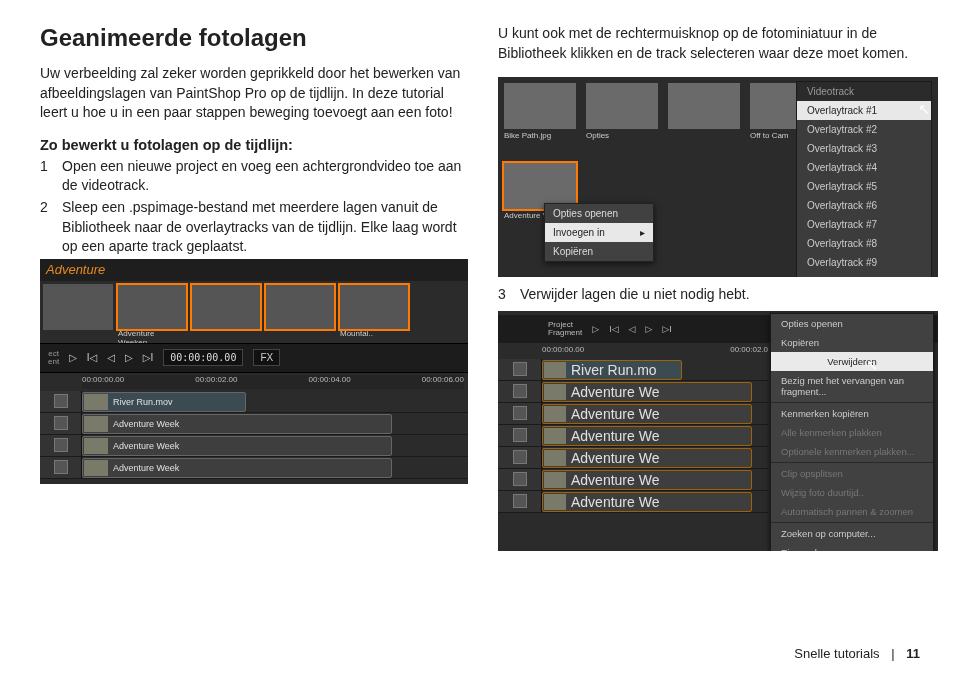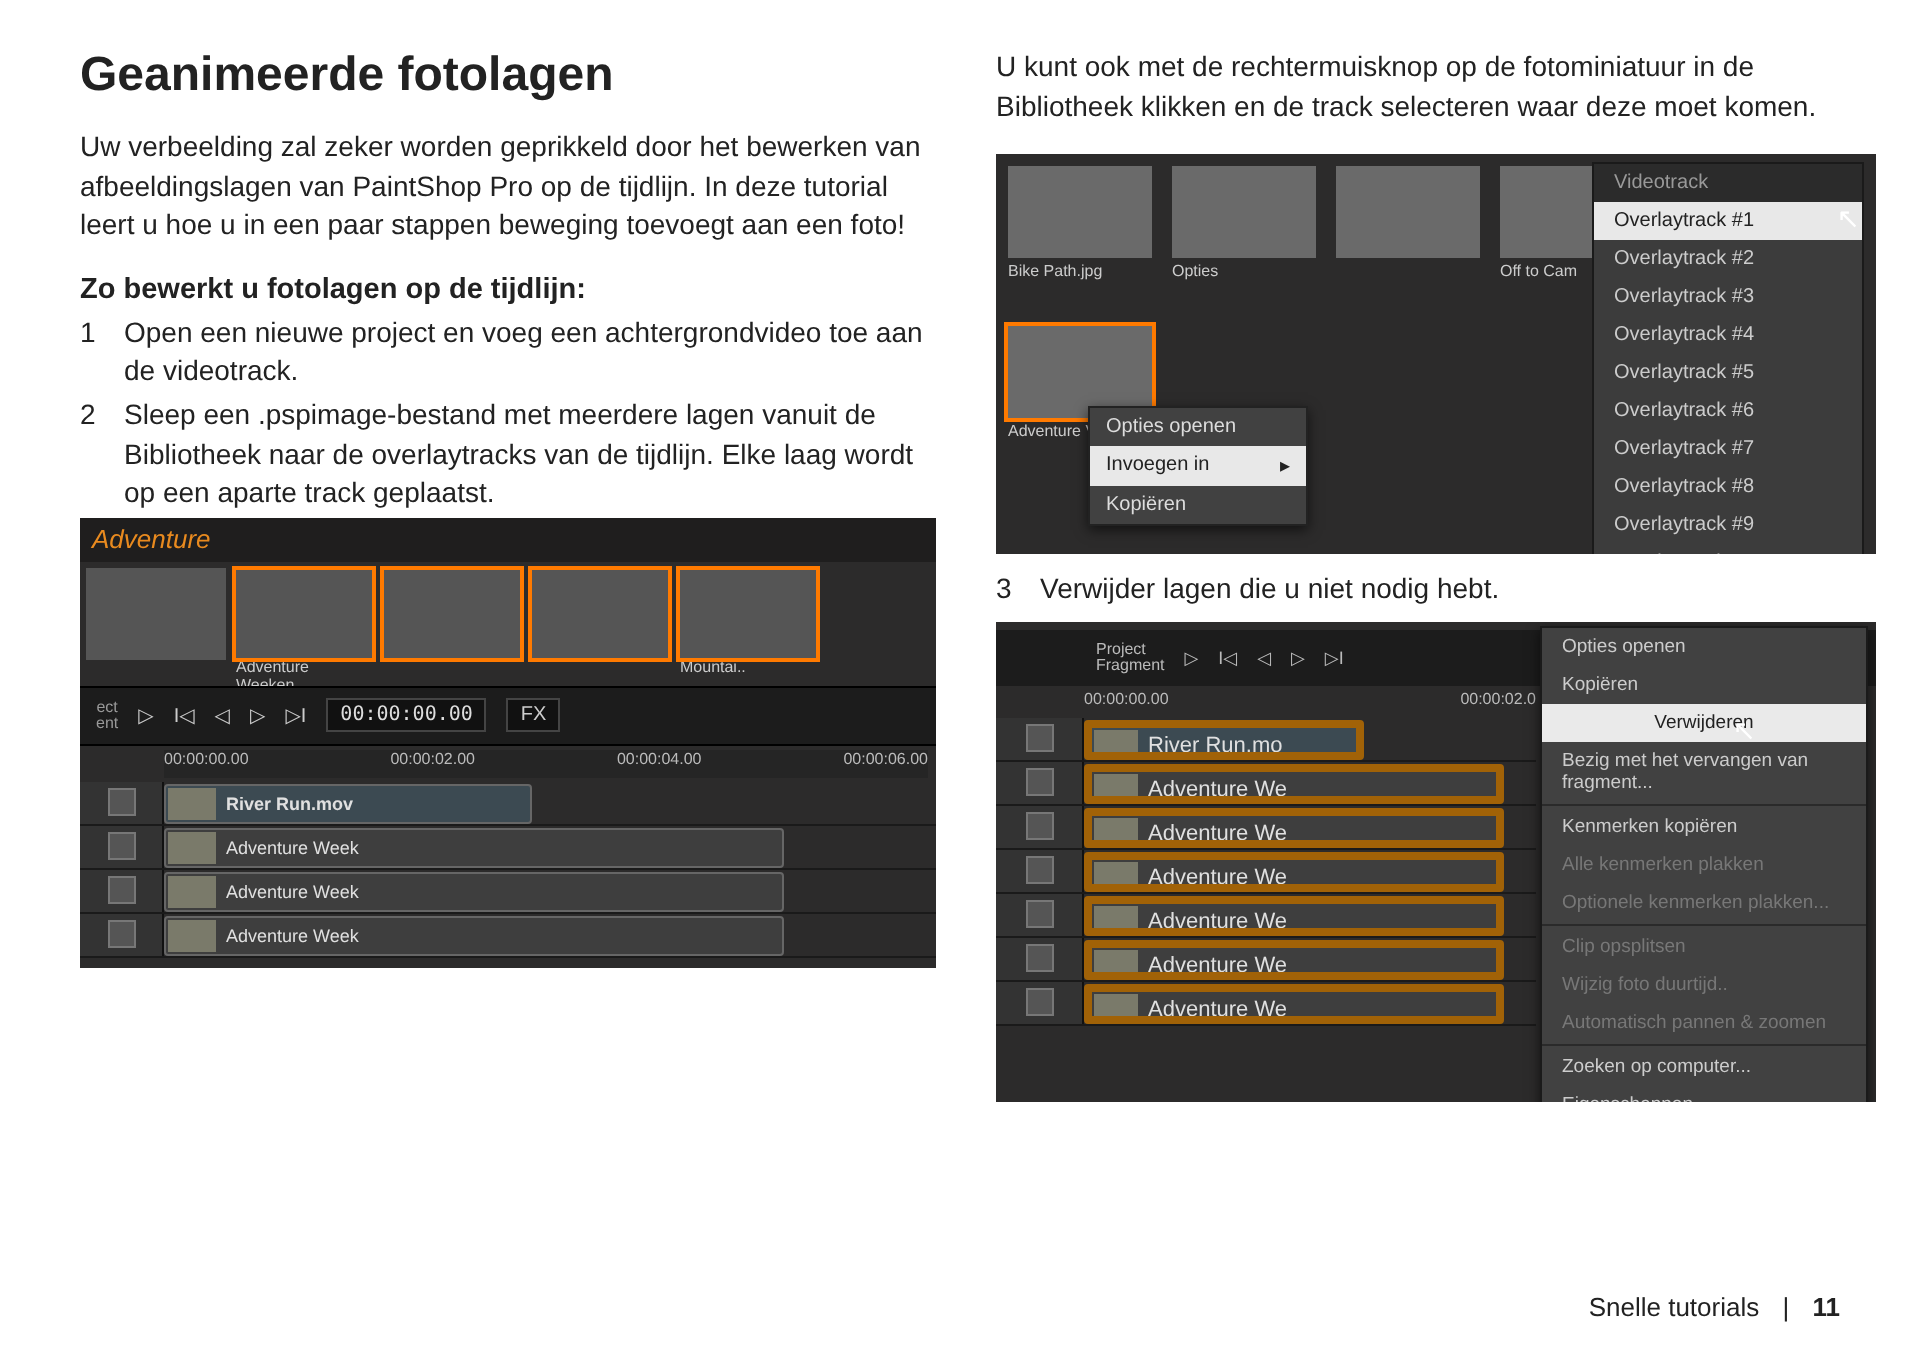--- a/index.html
+++ b/index.html
@@ -96,21 +96,21 @@
   .shot1 .track .head .sq { width: 14px; height: 14px; background: #555; border: 1px solid #777; }
   .shot1 .track .clip {
     margin-left: 0; height: 20px; margin-top: 1px;
     background: #3a3a3a; border: 1px solid #666; border-radius: 2px;
     color: #e0e0e0; font-size: 9px; line-height: 18px; padding-left: 30px;
     position: relative; overflow: hidden;
   }
   .shot1 .track .clip .thb {
     position: absolute; left: 1px; top: 1px; width: 24px; height: 16px; background: #7a7a6a;
   }
-  .shot1 .track .clip.video { width: 184px; background: #3c4a52; font-weight: bold; }
+  .shot1 .track .clip.video { width: 164px; background: #3c4a52; }
   .shot1 .track .clip.ovl { width: 310px; background: #3e3e3e; }
 
   
   .shot2 {
     width: 440px; height: 200px; background: #2c2b2b; position: relative;
     overflow: hidden; font-family: Arial, sans-serif;
   }
   .shot2 .thumbs {
     position: absolute; top: 6px; left: 6px; display: flex; gap: 10px;
   }
@@ -154,22 +154,22 @@
     display: flex; justify-content: space-between; color: #bbb; font-size: 8px;
   }
   .shot3 .tracks { position: absolute; top: 48px; left: 0; right: 170px; }
   .shot3 .track { display: flex; height: 22px; border-bottom: 1px solid #1a1a1a; }
   .shot3 .track .head {
     width: 44px; background: #333; border-right: 1px solid #111;
     display: flex; align-items: center; justify-content: center;
   }
   .shot3 .track .head .sq { width: 14px; height: 14px; background: #555; border: 1px solid #777; }
   .shot3 .track .clip {
-    height: 20px; margin-top: 1px; background: #3e3e3e; border: 4px solid #a16207;
-    border-radius: 2px; color: #e0e0e0; font-size: 11px; line-height: 18px;
+    height: 20px; margin-top: 1px; background: #3e3e3e; border: 1px solid #a16207;
+    border-radius: 2px; color: #e0e0e0; font-size: 14px; line-height: 18px;
     padding-left: 28px; position: relative; overflow: hidden;
   }
   .shot3 .track .clip .thb {
     position: absolute; left: 1px; top: 1px; width: 22px; height: 16px; background: #7a7a6a;
   }
   .shot3 .track .clip.video { width: 140px; background: #3c4a52; }
   .shot3 .track .clip.ovl { width: 210px; }
   .shot3 .ctxmenu {
     position: absolute; top: 2px; right: 4px; width: 164px;
     background: #414141; border: 1px solid #1a1a1a; font-size: 9.5px; color: #ccc;

